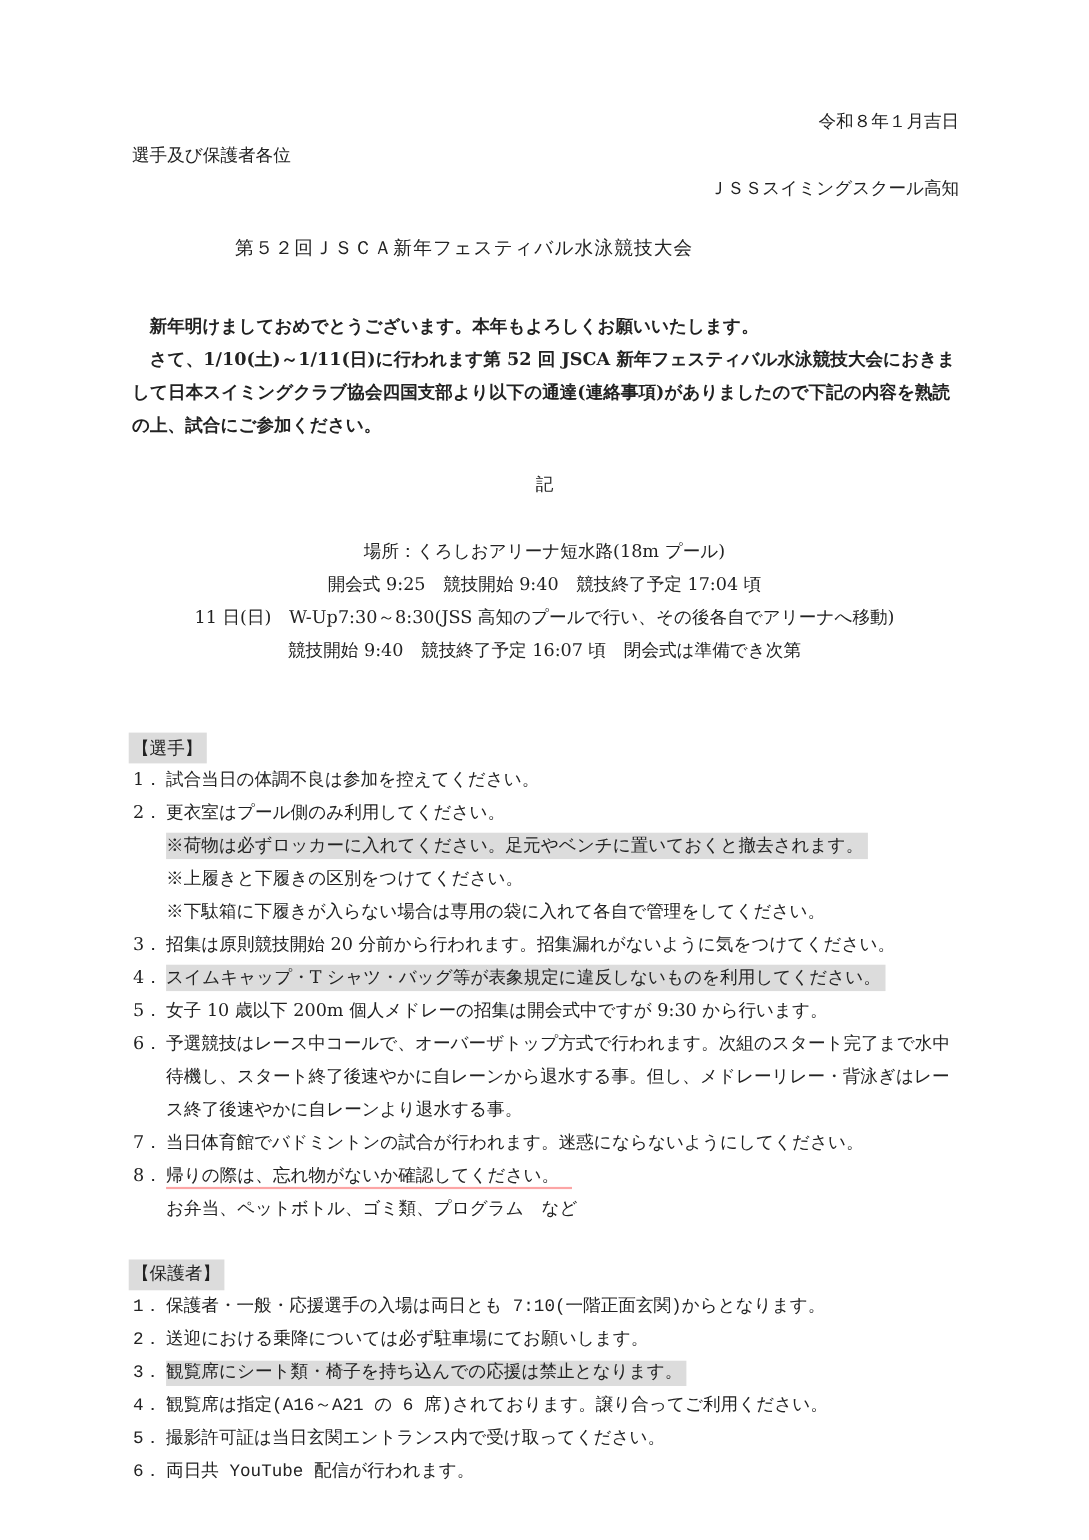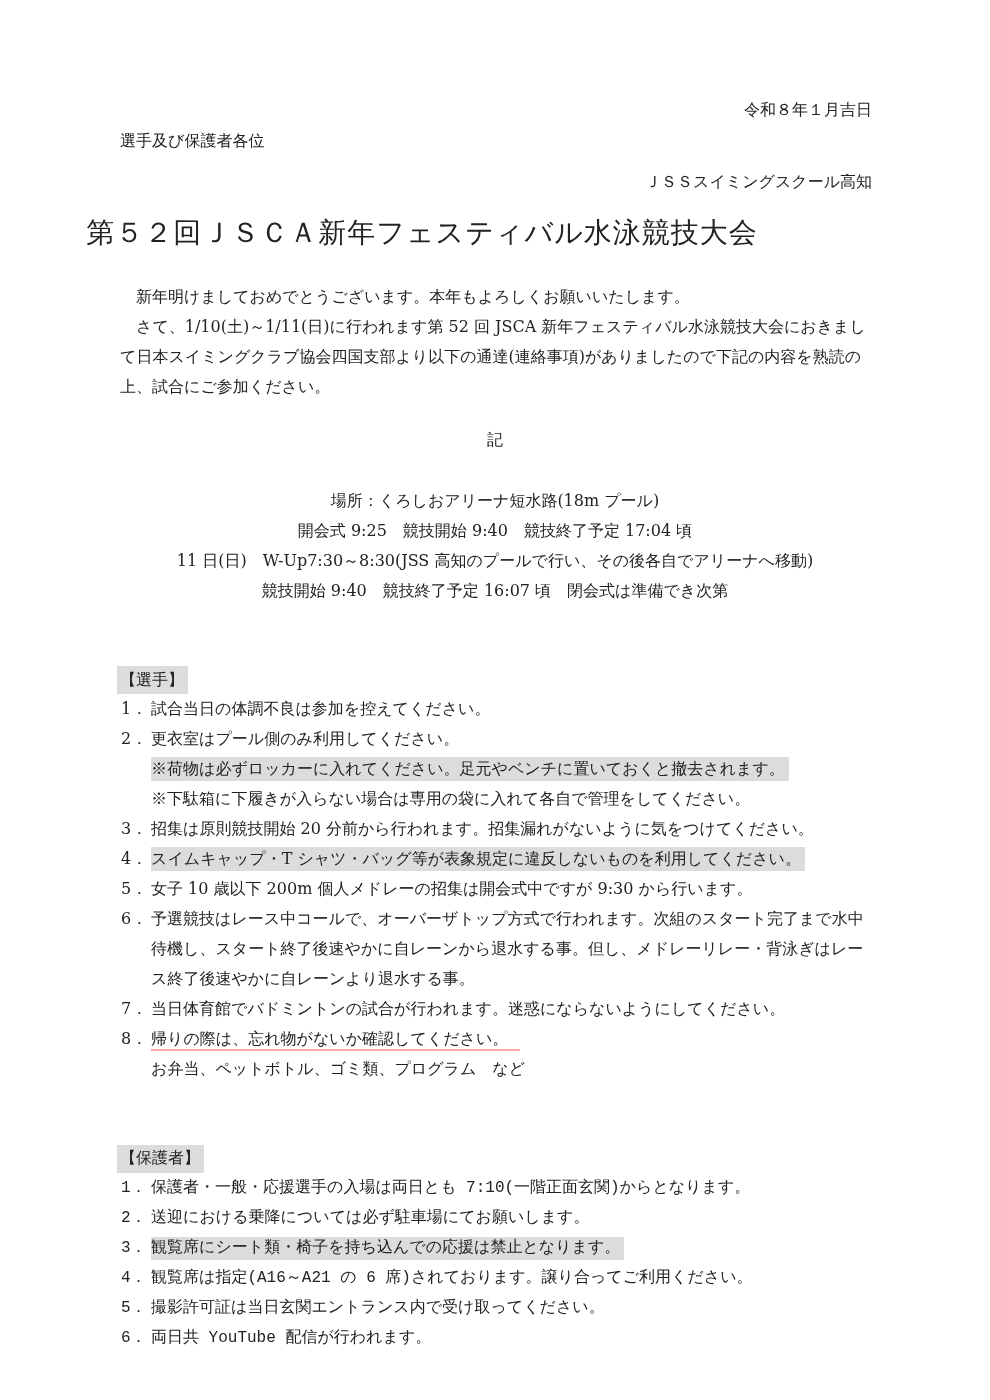--- a/index.html
+++ b/index.html
@@ -13,35 +13,36 @@
     position: relative;
     font-family: "DejaVu Serif", "Liberation Serif", serif;
     color: #222222;
     font-size: 16px;
     overflow: hidden;
   }
   .abs { position: absolute; white-space: nowrap; }
   .right { right: 118px; text-align: right; }
   .date { top: 100px; }
   .addressee { top: 131px; left: 120px; }
-  .sender { top: 161px; margin-top: 11px; }
+  .sender { top: 161px; }
   .title {
     top: 214px;
     left: 0;
     width: 844px;
     text-align: center;
-    font-size: 28px;
+    font-size: 17px;
     letter-spacing: 1px;
   }
   .body-text {
     position: absolute;
     left: 120px;
     width: 752px;
     top: 282px;
     line-height: 30px;
+    font-weight: bold;
   }
   .body-text p { margin: 0; text-indent: 16px; }
   .ki {
     top: 430px;
     left: 0;
     width: 990px;
     text-align: center;
   }
   .venue {
     position: absolute;
@@ -115,20 +116,21 @@
   <div class="section-header">【選手】</div>
   <ul class="list">
     <li>
       <span class="num">1．</span>
       <span>試合当日の体調不良は参加を控えてください。</span>
     </li>
     <li>
       <span class="num">2．</span>
       <span class="sub">更衣室はプール側のみ利用してください。</span>
       <span class="sub"><span class="hl">※荷物は必ずロッカーに入れてください。足元やベンチに置いておくと撤去されます。</span></span>
+      <span class="sub">※上履きと下履きの区別をつけてください。</span>
       <span class="sub">※下駄箱に下履きが入らない場合は専用の袋に入れて各自で管理をしてください。</span>
     </li>
     <li>
       <span class="num">3．</span>
       <span>招集は原則競技開始 20 分前から行われます。招集漏れがないように気をつけてください。</span>
     </li>
     <li>
       <span class="num">4．</span>
       <span class="hl">スイムキャップ・T シャツ・バッグ等が表象規定に違反しないものを利用してください。</span>
     </li>

